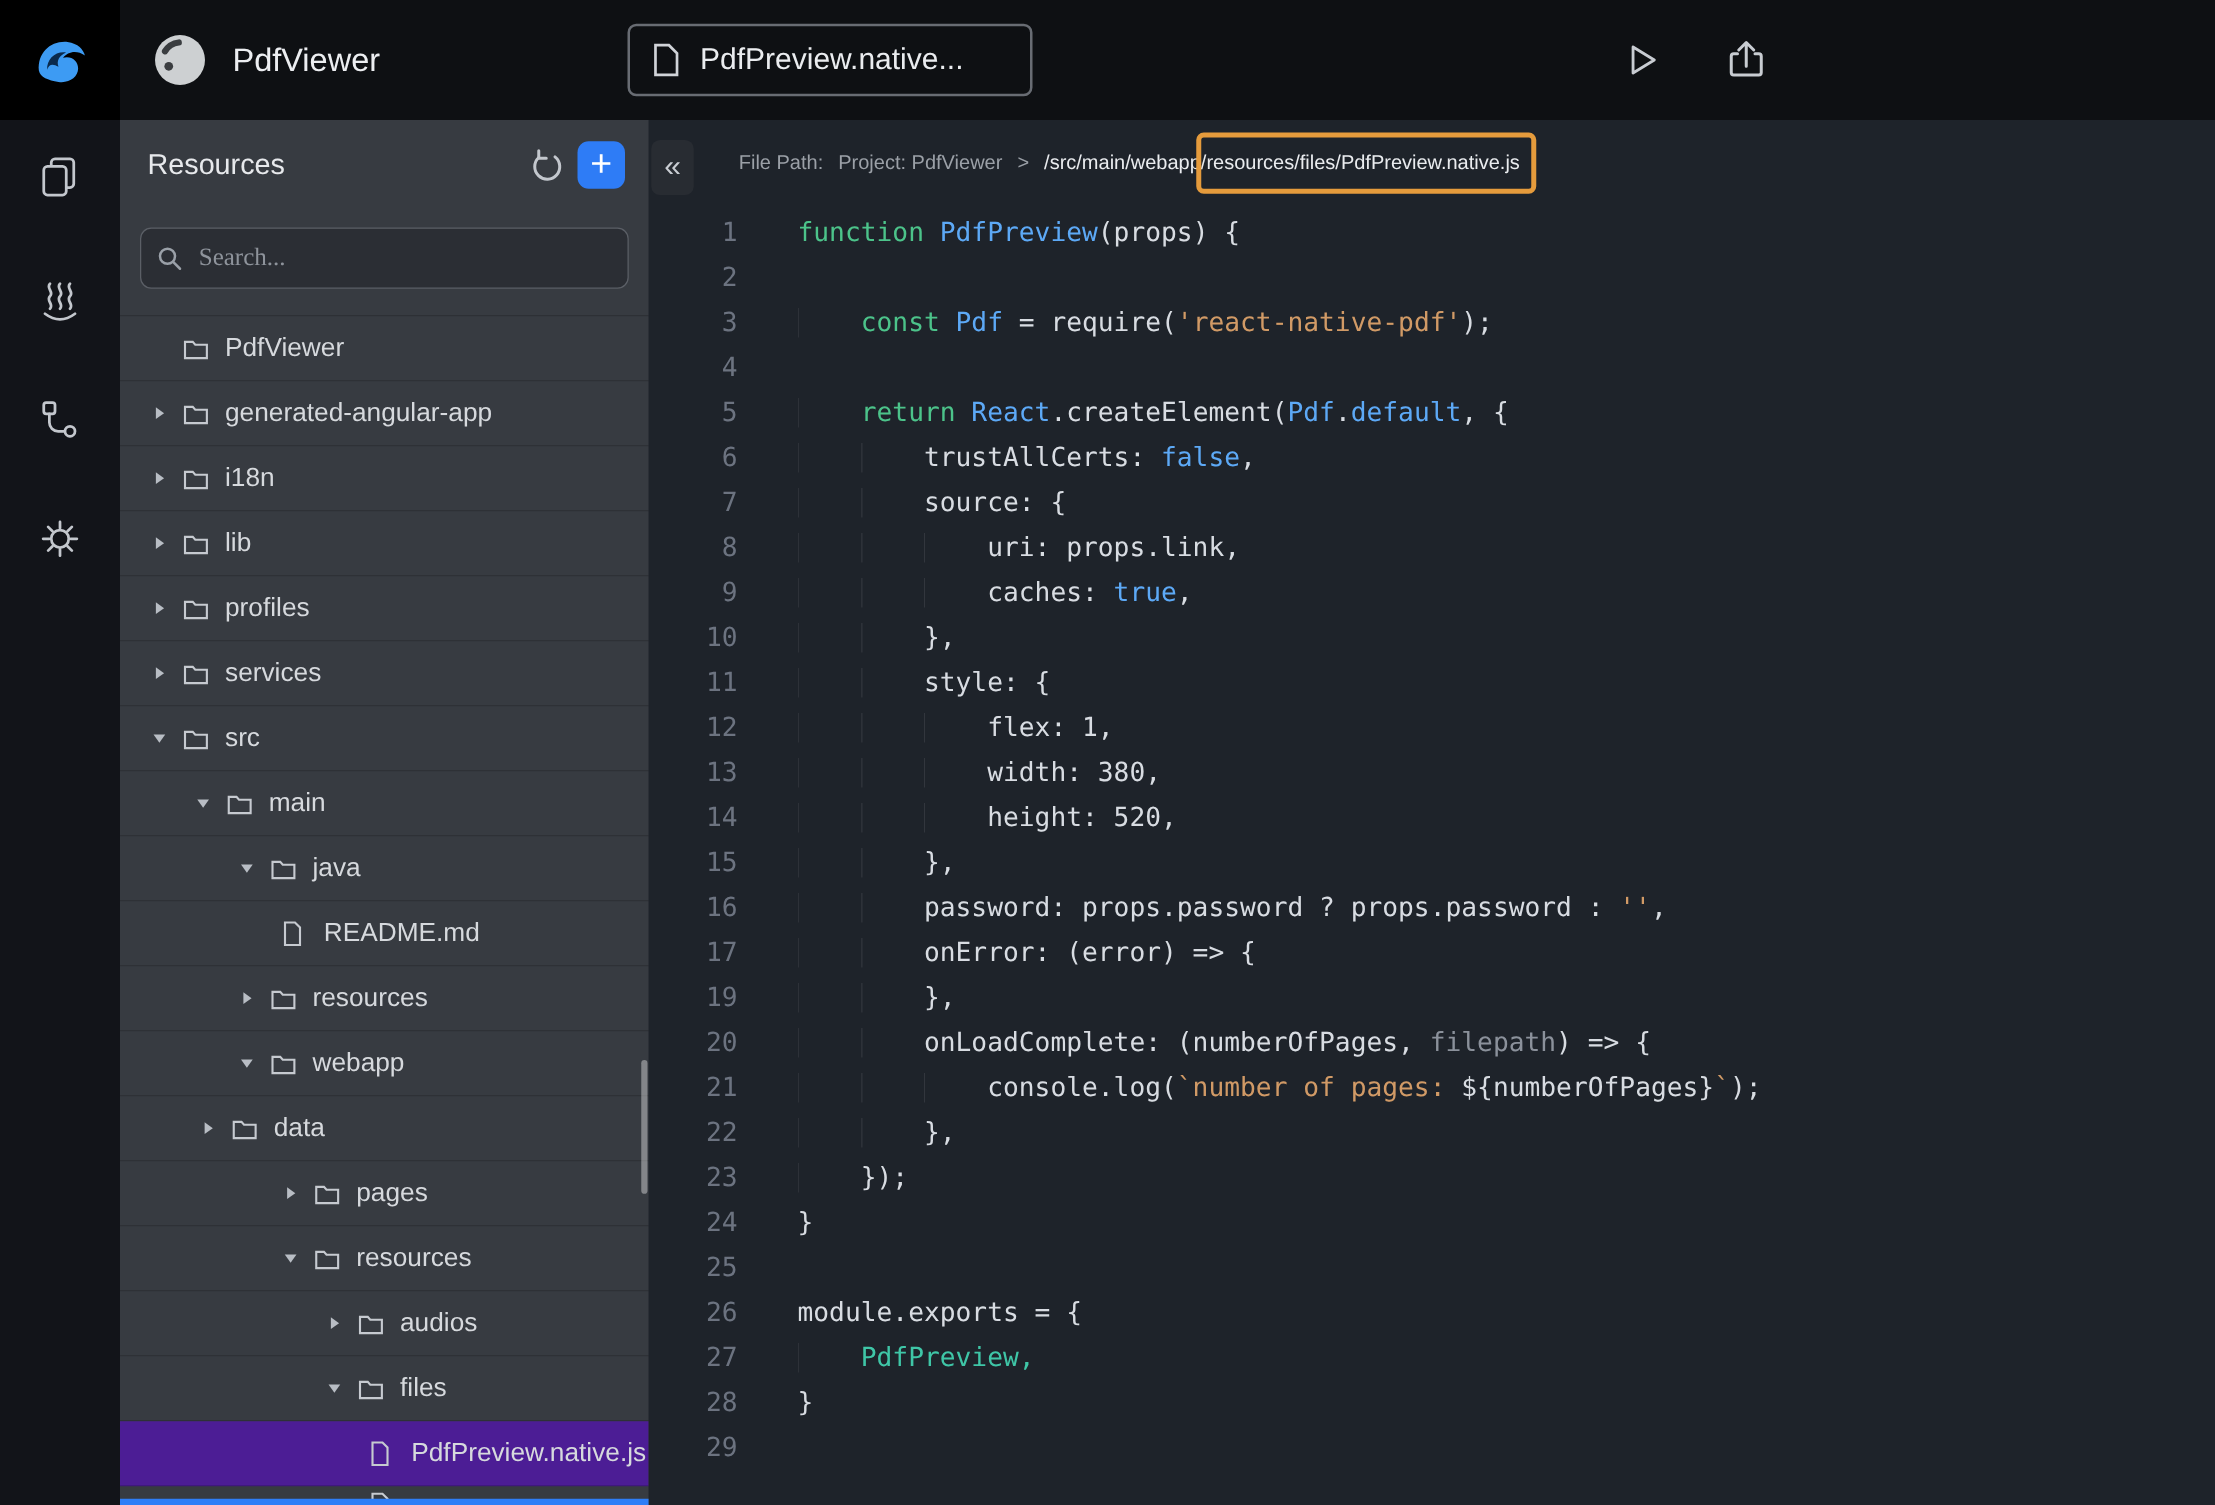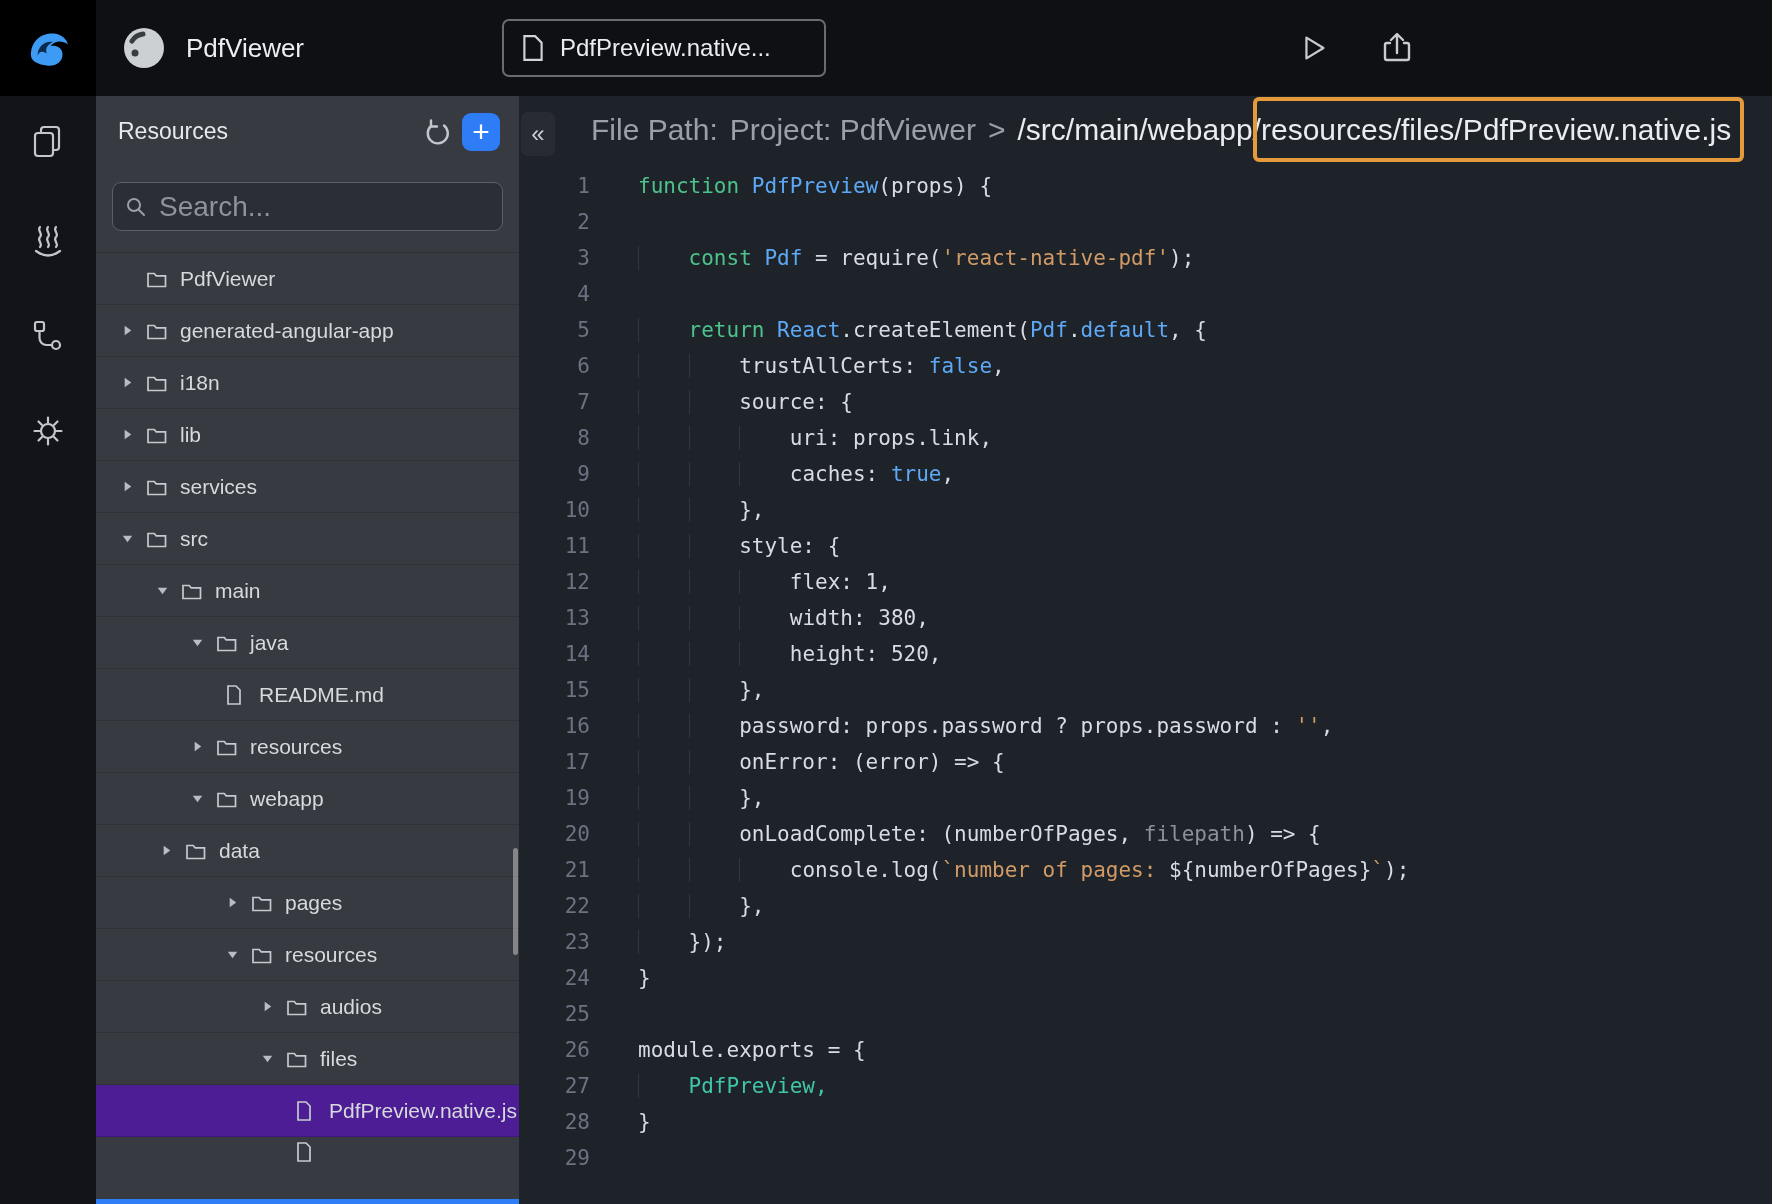--- a/index.html
+++ b/index.html
@@ -32,42 +32,42 @@
   
   .sidebar { position: absolute; left: 96px; top: 96px; width: 423px; height: 1108px;
     background: #373b41; overflow: hidden; }
   .sb-title { position: absolute; left: 22px; top: 22px; font-size: 23px; color: #e7e9ec; font-weight: 500; }
   .refresh-btn { position: absolute; left: 324px; top: 20px; width: 34px; height: 34px; cursor: pointer; }
   .add-btn { position: absolute; left: 366px; top: 17px; width: 38px; height: 38px; background: #2e7cf6;
     border-radius: 9px; color: #fff; font-size: 30px; line-height: 34px; display: flex; align-items: center;
     justify-content: center; cursor: pointer; }
   .search-box { position: absolute; left: 16px; top: 86px; width: 391px; height: 49px; background: #2b2e34;
     border: 1px solid #5b5f66; border-radius: 9px; display: flex; align-items: center; gap: 10px; padding: 0 12px; }
-  .search-box input { background: transparent; border: none; outline: none; color: #d7dade; font-size: 28px; width: 100%;
-    font-family: Liberation Sans, sans-serif; }
+  .search-box input { background: transparent; border: none; outline: none; color: #d7dade; font-size: 20px; width: 100%;
+    font-family: Liberation Serif, serif; }
   .search-box input::placeholder { color: #8e939b; }
   .tree { position: absolute; left: 0; top: 156px; width: 100%; bottom: 0; border-top: 1px solid rgba(0,0,0,0.18); }
   .tree-row { display: flex; align-items: center; height: 52px; border-bottom: 1px solid rgba(0,0,0,0.16);
     font-size: 21px; color: #d6d9dd; cursor: pointer; }
   .tree-row.selected { background: #4c1d95; }
   .tree-row.partial { align-items: flex-start; padding-top: 4px; border-bottom: none; }
   .chev { width: 26px; flex: none; display: flex; align-items: center; }
   .ticon { width: 30px; flex: none; display: flex; align-items: center; }
   .tlabel { margin-left: 4px; white-space: nowrap; }
   .sb-accent { position: absolute; left: 0; bottom: 0; width: 100%; height: 5px; background: #2e7ef7; z-index: 3; }
   .sb-scroll { position: absolute; right: 1px; top: 752px; width: 5px; height: 107px;
     background: rgba(255,255,255,0.38); border-radius: 3px; z-index: 3; cursor: pointer; }
 
   
   .editor { position: absolute; left: 519px; top: 96px; width: 1253px; height: 1108px; background: #1e232a; }
   .collapse-tab { position: absolute; left: 2px; top: 16px; width: 34px; height: 44px; background: #282c32;
     border-radius: 7px; display: flex; align-items: center; justify-content: center; color: #c9cdd3;
     font-size: 24px; z-index: 2; cursor: pointer; }
   .filepath-bar { position: absolute; left: 0; top: 0; width: 100%; height: 70px; display: flex;
-    padding-left: 72px; font-size: 30px; gap: 12px; white-space: pre; margin-top: 17px; }
+    align-items: center; padding-left: 72px; font-size: 16px; gap: 12px; white-space: pre; }
   .fp-gray { color: #9ba0a7; }
   .fp-white { color: #eaecef; }
   .hl { position: relative; }
   .hl::after { content: ""; position: absolute; left: -8px; right: -13px; top: -16px; bottom: -16px;
     border: 4px solid #e59b3c; border-radius: 6px; pointer-events: none; }
   .code-area { position: absolute; left: 0; top: 70px; right: 0; bottom: 0; padding-top: 2px;
     font-family: "DejaVu Sans Mono", monospace; font-size: 21px; overflow: hidden; }
   .code-line { display: flex; height: 36px; line-height: 36px; }
   .ln { width: 71px; flex: none; text-align: right; color: #6c7380; }
   .code-text { margin-left: 48px; white-space: pre; color: #d8dce2; }
@@ -223,20 +223,33 @@
         <span class="chev">
           <svg width="15" height="15" viewBox="0 0 16 16">
             <path d="M5 3 L12 8 L5 13 Z" fill="#b8bdc4"></path>
           </svg>
         </span>
         <span class="ticon">
           <svg width="22" height="20" viewBox="0 0 22 20">
             <path d="M2 4.5 h6.2 l2 2.3 h9.3 v10.7 h-17.5 z" fill="none" stroke="#c6cad0" stroke-width="1.7"></path>
           </svg>
         </span>
+        <span class="tlabel">profiles</span>
+      </div>
+      <div class="tree-row" style="padding-left: 24px;">
+        <span class="chev">
+          <svg width="15" height="15" viewBox="0 0 16 16">
+            <path d="M5 3 L12 8 L5 13 Z" fill="#b8bdc4"></path>
+          </svg>
+        </span>
+        <span class="ticon">
+          <svg width="22" height="20" viewBox="0 0 22 20">
+            <path d="M2 4.5 h6.2 l2 2.3 h9.3 v10.7 h-17.5 z" fill="none" stroke="#c6cad0" stroke-width="1.7"></path>
+          </svg>
+        </span>
         <span class="tlabel">services</span>
       </div>
       <div class="tree-row" style="padding-left: 24px;">
         <span class="chev">
           <svg width="15" height="15" viewBox="0 0 16 16">
             <path d="M3 5 L8 12 L13 5 Z" fill="#b8bdc4"></path>
           </svg>
         </span>
         <span class="ticon">
           <svg width="22" height="20" viewBox="0 0 22 20">

